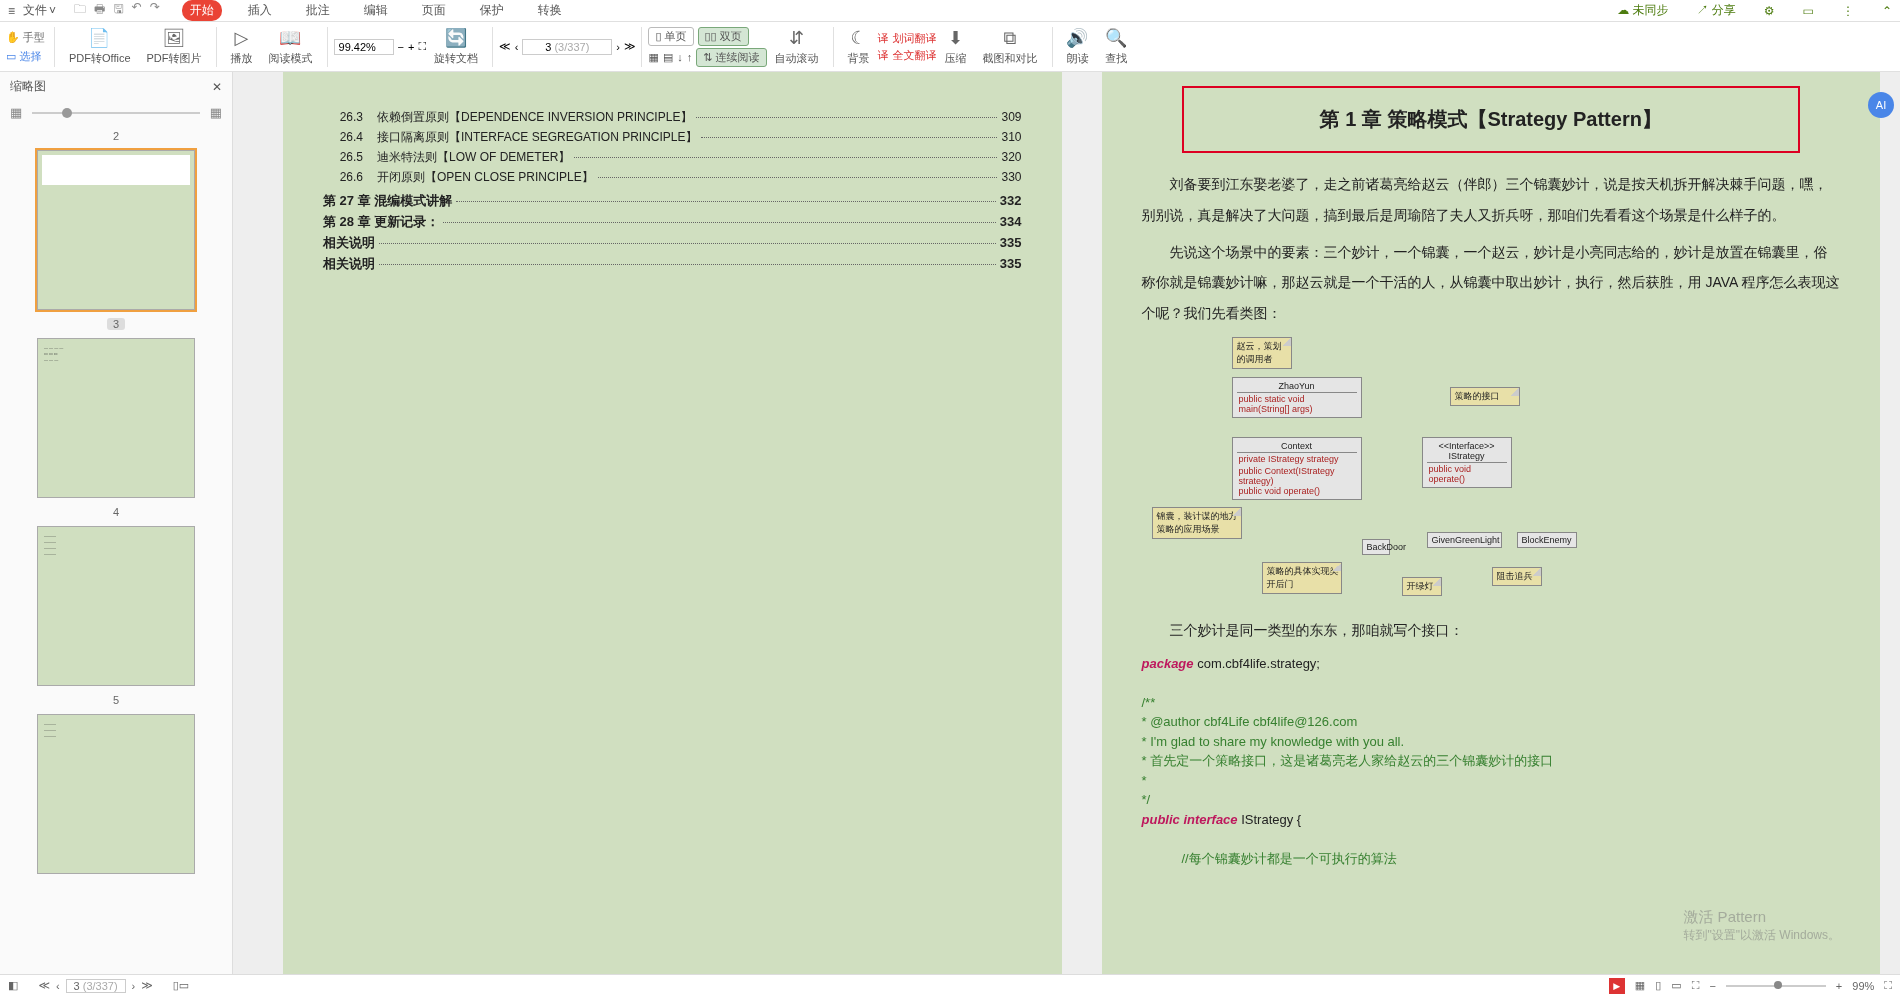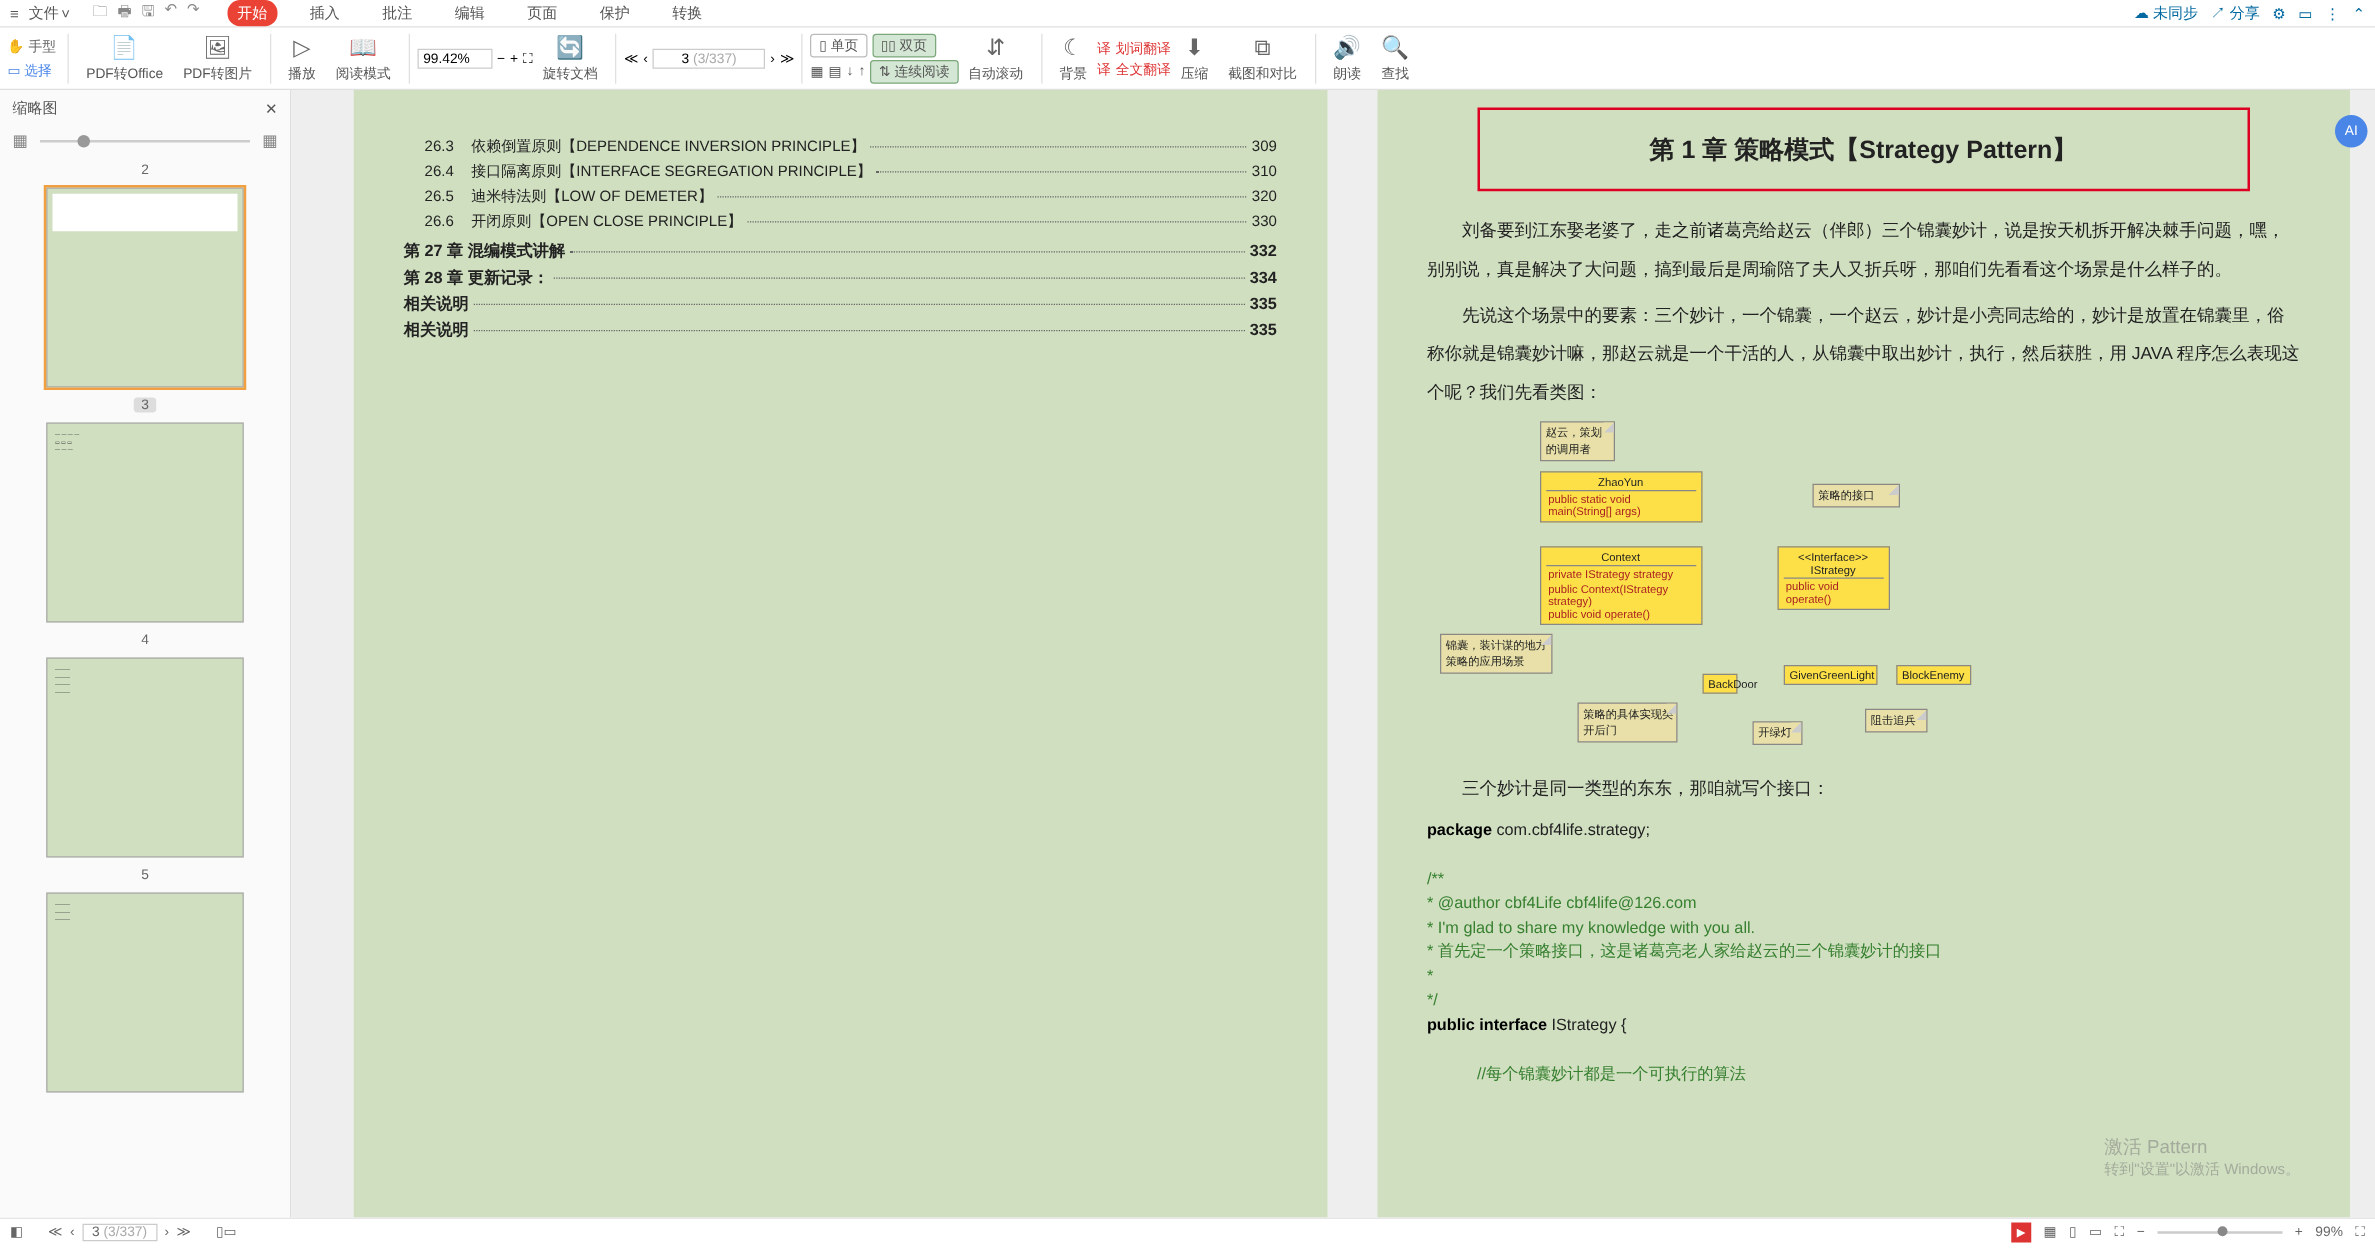--- a/index.html
+++ b/index.html
@@ -6,21 +6,21 @@
 body { width: 1900px; height: 1005px; background: #fff; overflow: hidden; position: relative; }
 
 
 .menubar { height: 22px; display: flex; align-items: center; padding: 0 8px; border-bottom: 1px solid #e0e0e0; font-size: 12px; color: #555; }
 .menubar .menu-left { display: flex; align-items: center; gap: 4px; }
 .menubar .file-btn { display: flex; align-items: center; gap: 2px; padding: 0 4px; }
 .menubar .qat { display: flex; gap: 8px; margin-left: 10px; color: #888; }
 .menubar .tabs { display: flex; gap: 18px; margin-left: 18px; }
 .menubar .tab { padding: 2px 8px; }
 .menubar .tab.active { background: #ea4335; color: #fff; border-radius: 10px; }
-.menubar .right { margin-left: auto; display: flex; gap: 10px; color: #0369a1; align-items: center; }
+.menubar .right { margin-left: auto; display: flex; gap: 28px; color: #4d7c0f; align-items: center; }
 
 
 .ribbon { height: 50px; display: flex; align-items: center; padding: 0 6px; border-bottom: 1px solid #e0e0e0; font-size: 11px; }
 .ribbon .left-mode { width: 42px; display: flex; flex-direction: column; gap: 4px; font-size: 11px; color: #666; }
 .ribbon .left-mode .row { display: flex; align-items: center; gap: 3px; }
 .ribbon .sep { width: 1px; height: 40px; background: #e0e0e0; margin: 0 6px; }
 .ribbon .grp { display: flex; flex-direction: column; align-items: center; justify-content: center; gap: 2px; padding: 0 8px; color: #555; }
 .ribbon .grp .icn { font-size: 18px; color: #666; }
 .ribbon .grp .lbl { font-size: 11px; }
 .ribbon .zoom-grp { display: flex; align-items: center; gap: 4px; }
@@ -62,28 +62,28 @@
 .toc-line .ttl { white-space: nowrap; }
 .toc-line .dots { flex: 1; border-bottom: 1px dotted #666; margin: 0 4px; position: relative; top: -3px; }
 .toc-line .pg { }
 .toc-chapter { font-weight: bold; font-size: 13px; }
 
 
 .ch-title { border: 2px solid #d02; padding: 18px 0; text-align: center; font-size: 20px; font-weight: bold; margin: 10px 40px 16px; }
 .para { font-size: 14px; line-height: 2.2; text-indent: 2em; margin: 6px 0; }
 .diagram { position: relative; height: 270px; margin: 8px 0; }
 .box { position: absolute; background: #e8e0a8; border: 1px solid #888; font-size: 9px; padding: 2px 4px; }
-.box.cls { background: #fde047; }
+.box.cls { background: #e5e5e5; }
 .box .hdr2 { text-align: center; border-bottom: 1px solid #888; padding: 1px 0; }
 .box .body { padding: 1px 2px; color: #a22; }
 .note { position: absolute; background: #e8e0a8; border: 1px solid #888; font-size: 9px; padding: 2px 4px; }
 .note::after { content: ""; position: absolute; top: 0; right: 0; width: 8px; height: 8px; background: linear-gradient(135deg, #e8e0a8 50%, #ccc 50%); }
 
 .code { font-family: "Consolas", monospace; font-size: 13px; line-height: 1.5; margin: 8px 0; }
-.code .kw { color: #000000; font-weight: bold; }
+.code .kw { color: #be185d; font-weight: bold; font-style: italic; }
 .code .cm { color: #378030; }
 
 
 .float-btn { position: absolute; right: 6px; top: 20px; width: 26px; height: 26px; border-radius: 50%; background: #4a86e8; color: #fff; display: flex; align-items: center; justify-content: center; font-size: 11px; }
 
 
 .statusbar { height: 22px; border-top: 1px solid #ddd; display: flex; align-items: center; padding: 0 8px; font-size: 11px; color: #666; }
 .statusbar .nav { display: flex; align-items: center; gap: 6px; }
 .statusbar .pg-input { border: 1px solid #ccc; width: 60px; text-align: center; font-size: 11px; }
 .statusbar .right { margin-left: auto; display: flex; align-items: center; gap: 10px; }

